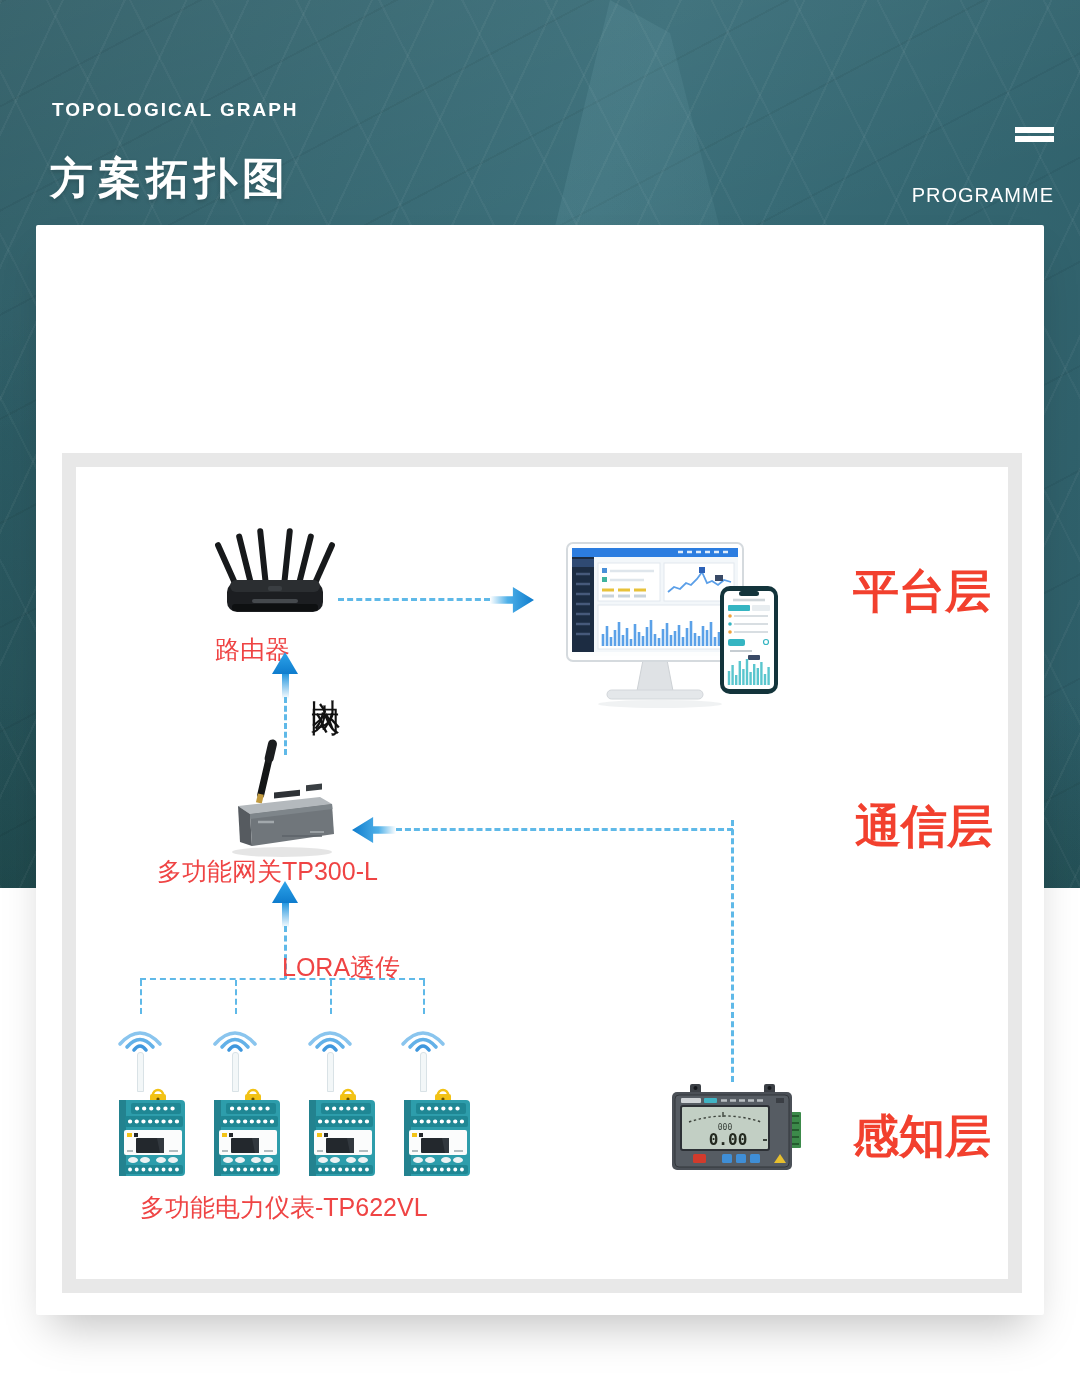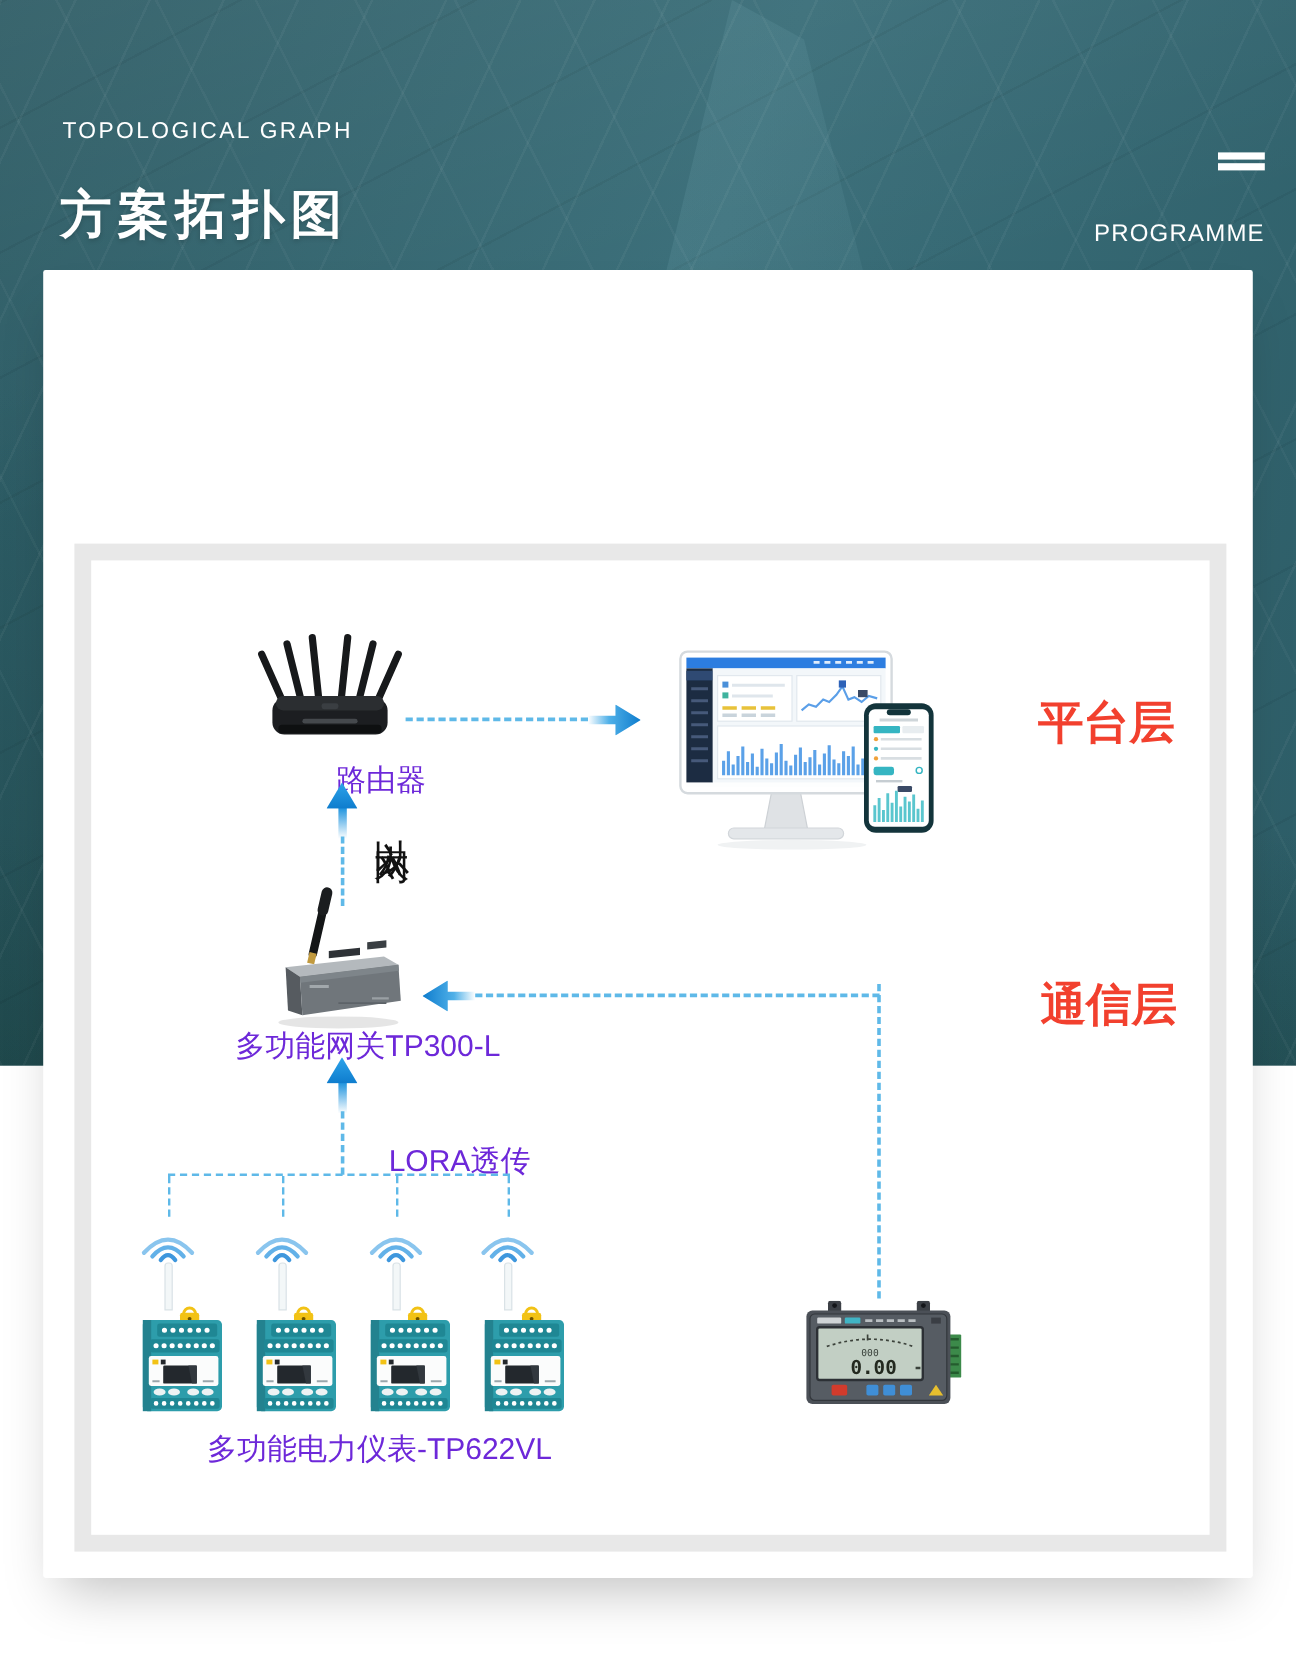--- a/index.html
+++ b/index.html
@@ -25,21 +25,21 @@
       repeating-linear-gradient(63deg, rgba(255,255,255,0.045) 0 2px, rgba(255,255,255,0) 2px 74px),
       repeating-linear-gradient(-28deg, rgba(0,0,0,0.055) 0 2px, rgba(0,0,0,0) 2px 92px);
   }
   .hero::after{
     content:"";position:absolute;left:380px;top:0;width:500px;height:660px;
     background:linear-gradient(100deg, rgba(136,188,198,0.18), rgba(136,188,198,0.03));
     clip-path:polygon(14% 100%, 46% 0, 58% 5%, 90% 100%);
   }
   .hero-eyebrow{
     position:absolute;left:52px;top:99px;color:#fff;
-    font-size:19px;font-weight:400;letter-spacing:2px;
+    font-size:19px;font-weight:700;letter-spacing:2px;
   }
   .hero-title{
     position:absolute;left:50px;top:126px;color:#fff;
     font-size:43px;font-weight:700;letter-spacing:5px;
     text-shadow:0 2px 4px rgba(0,0,0,0.18);
     margin-top:24px;
   }
   .menu-icon{position:absolute;top:127px;right:26px;width:39px;}
   .menu-icon .bar{height:6px;background:#fff;margin-bottom:3px;}
   .hero-corner{
@@ -58,24 +58,24 @@
   }
   .bullets li::before{
     content:"•";position:absolute;left:2px;top:0;font-size:19px;color:#141414;
   }
   
   .panel{
     position:absolute;left:26px;top:228px;width:960px;height:840px;
     box-sizing:border-box;border:14px solid #e8e8e8;background:#fff;
   }
   .abs{position:absolute;}
-  .node-label{position:absolute;text-align:right;font-size:25px;color:#6d28d9;}
+  .node-label{position:absolute;text-align:left;font-size:25px;color:#ef4444;}
   .layer-label{
     position:absolute;width:160px;text-align:center;
-    font-size:38px;font-weight:700;color:#f2402e;margin-top:16px;
+    font-size:46px;font-weight:700;color:#f2402e;
   }
   .vtext{
     position:absolute;writing-mode:vertical-rl;text-orientation:upright;
     font-size:30px;color:#111;letter-spacing:5px;font-weight:500;
   }
   
   .dash-h{position:absolute;height:0;border-top:3px dashed #5fb9e8;}
   .dash-v{position:absolute;width:0;border-left:3px dashed #5fb9e8;}
   .dash-h.thin{border-top-width:2px;}
   .dash-v.thin{border-left-width:2px;}
@@ -389,15 +389,16 @@
       <path d="M55,28 v5" stroke="#3c423b" stroke-width="1.4"></path>
       <text x="57" y="46" font-size="8" text-anchor="middle" fill="#39413a" font-family="'DejaVu Sans Mono',monospace">000</text>
       <text x="60" y="61" font-size="16" font-weight="bold" text-anchor="middle" fill="#23291f" font-family="'DejaVu Sans Mono',monospace">0.00</text>
       <path d="M95,56 h4" stroke="#39413a" stroke-width="2"></path>
       <rect x="25" y="70" width="13" height="9" rx="1.5" fill="#d23b2c"></rect>
       <rect x="54" y="70" width="10" height="9" rx="1.5" fill="#3f8ed6"></rect>
       <rect x="68" y="70" width="10" height="9" rx="1.5" fill="#3f8ed6"></rect>
       <rect x="82" y="70" width="10" height="9" rx="1.5" fill="#3f8ed6"></rect>
       <polygon points="106,79 112,70 118,79" fill="#e7bf2e"></polygon>
     </svg>
+    <div class="layer-label" style="left:766px;top:639px">感知层</div>
 
   </div>
 </div>
 
 </body></html>

